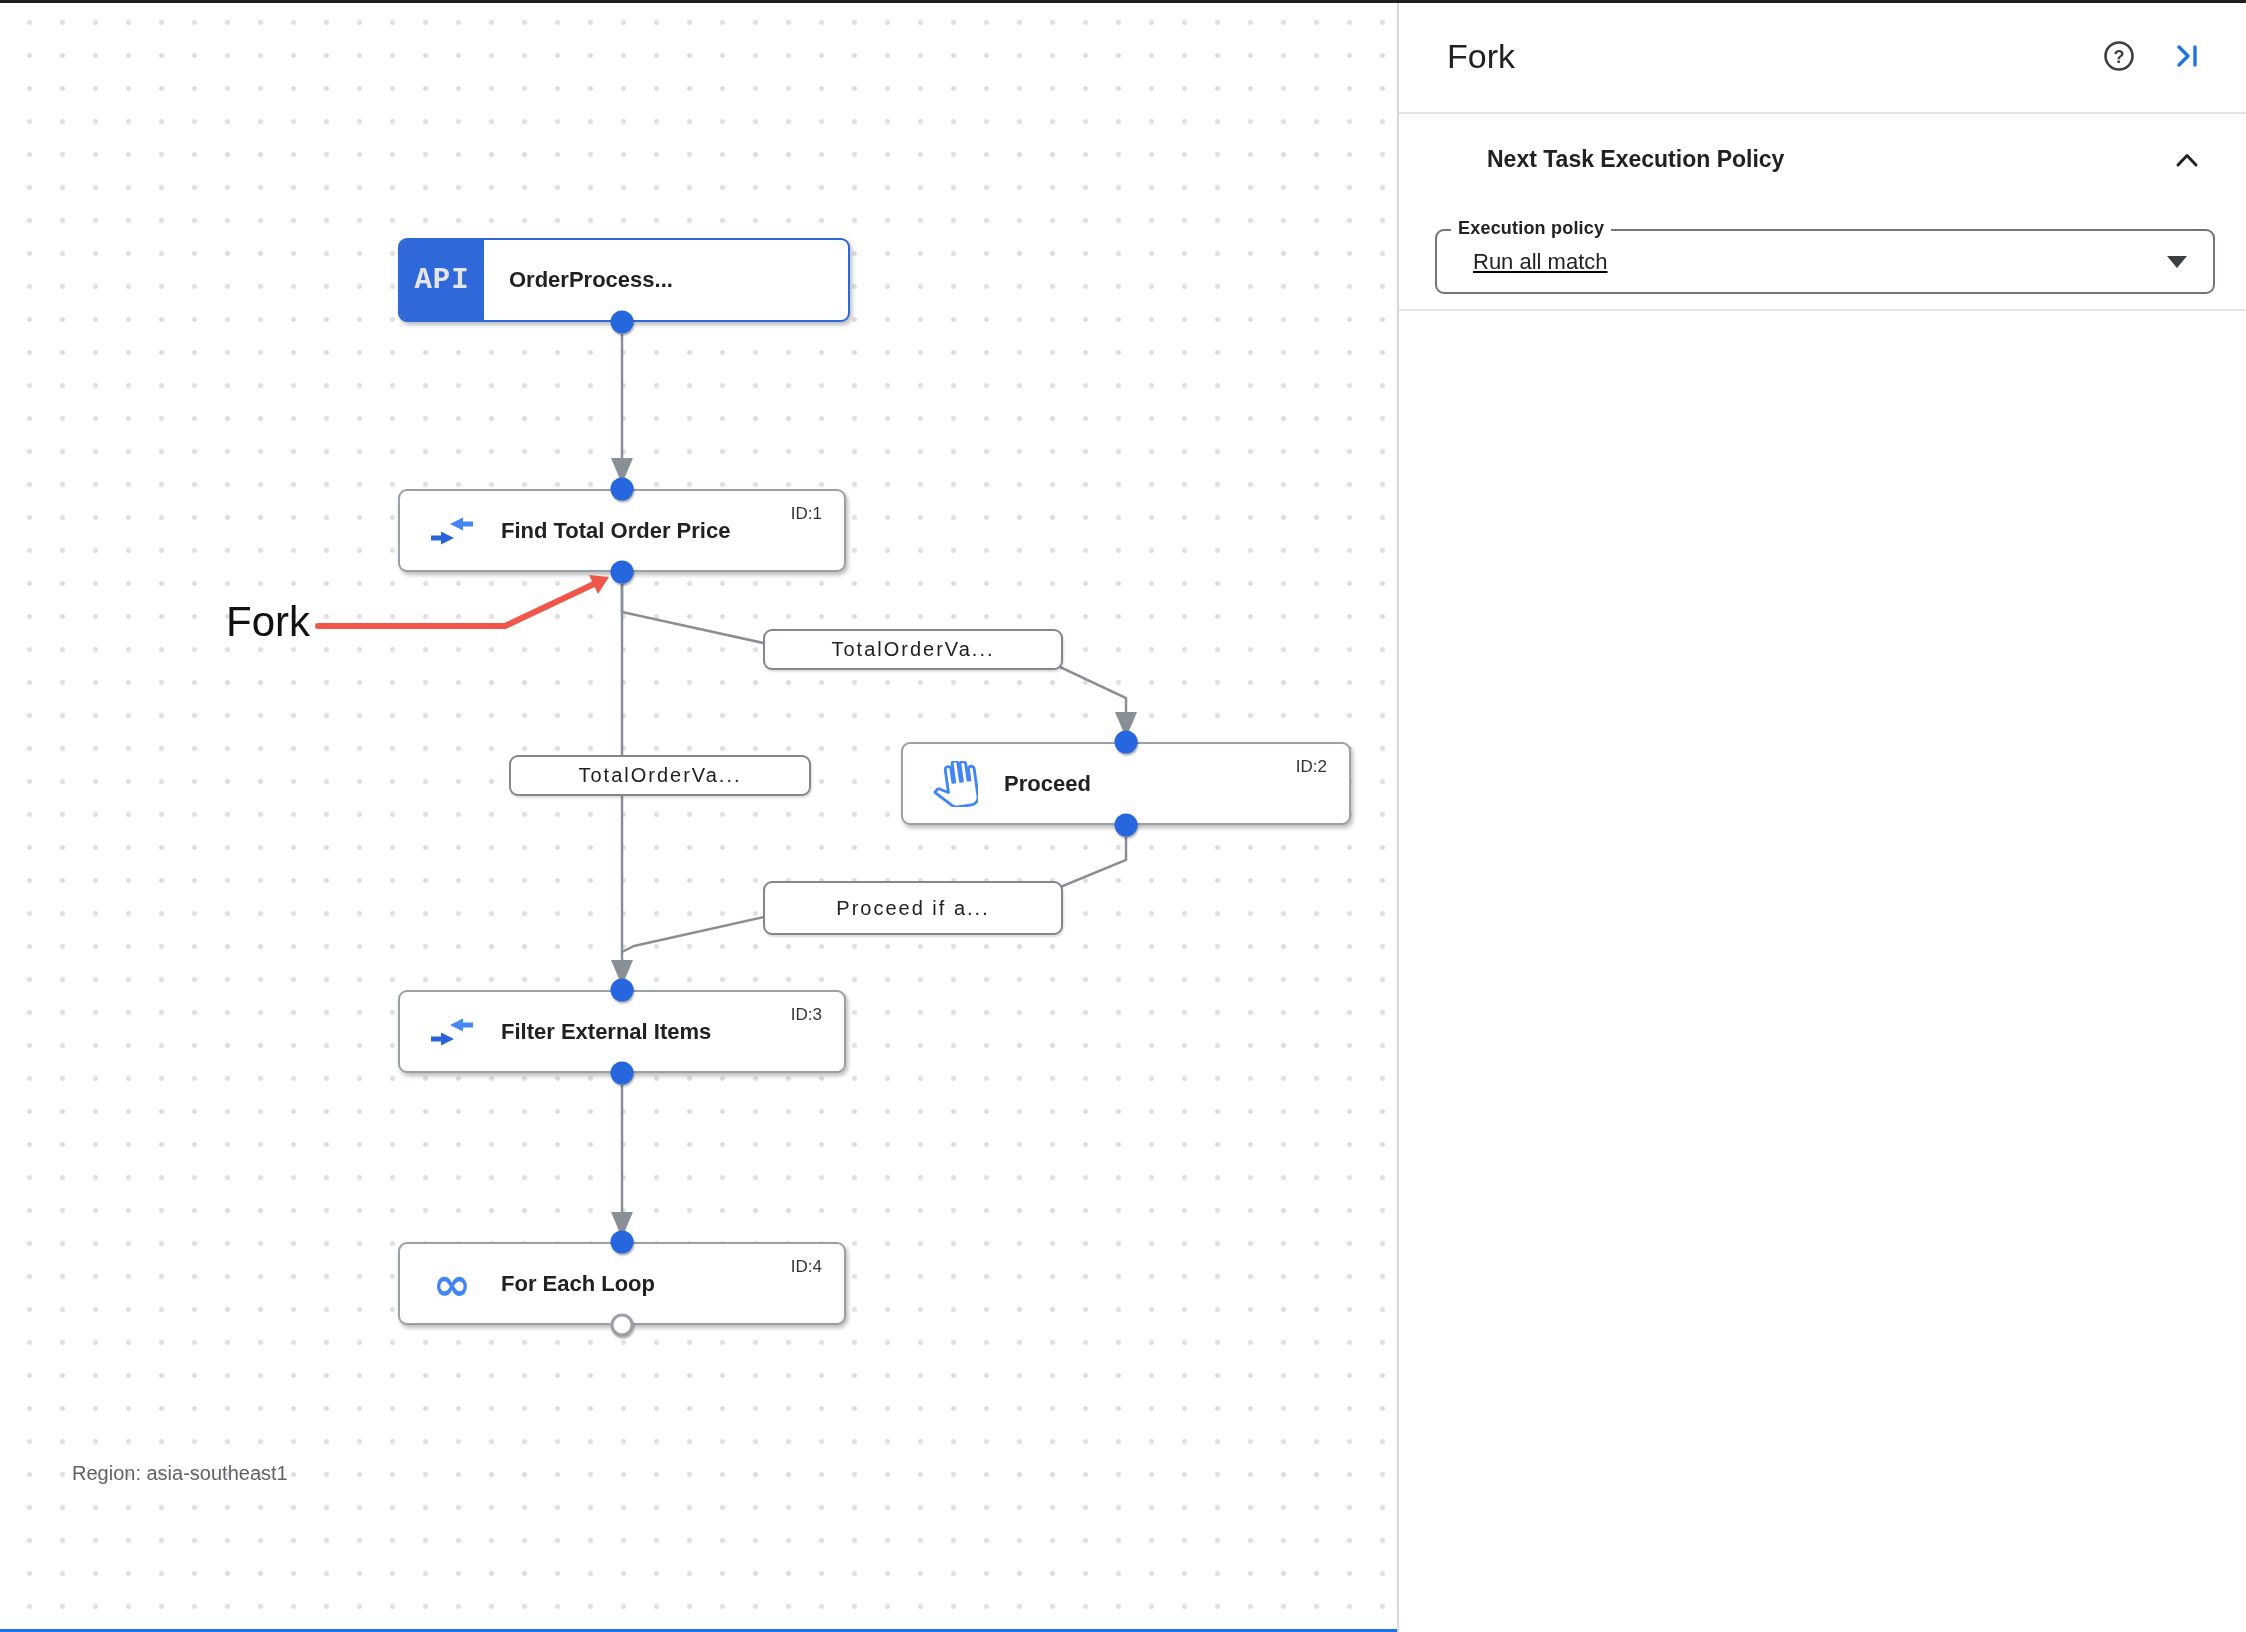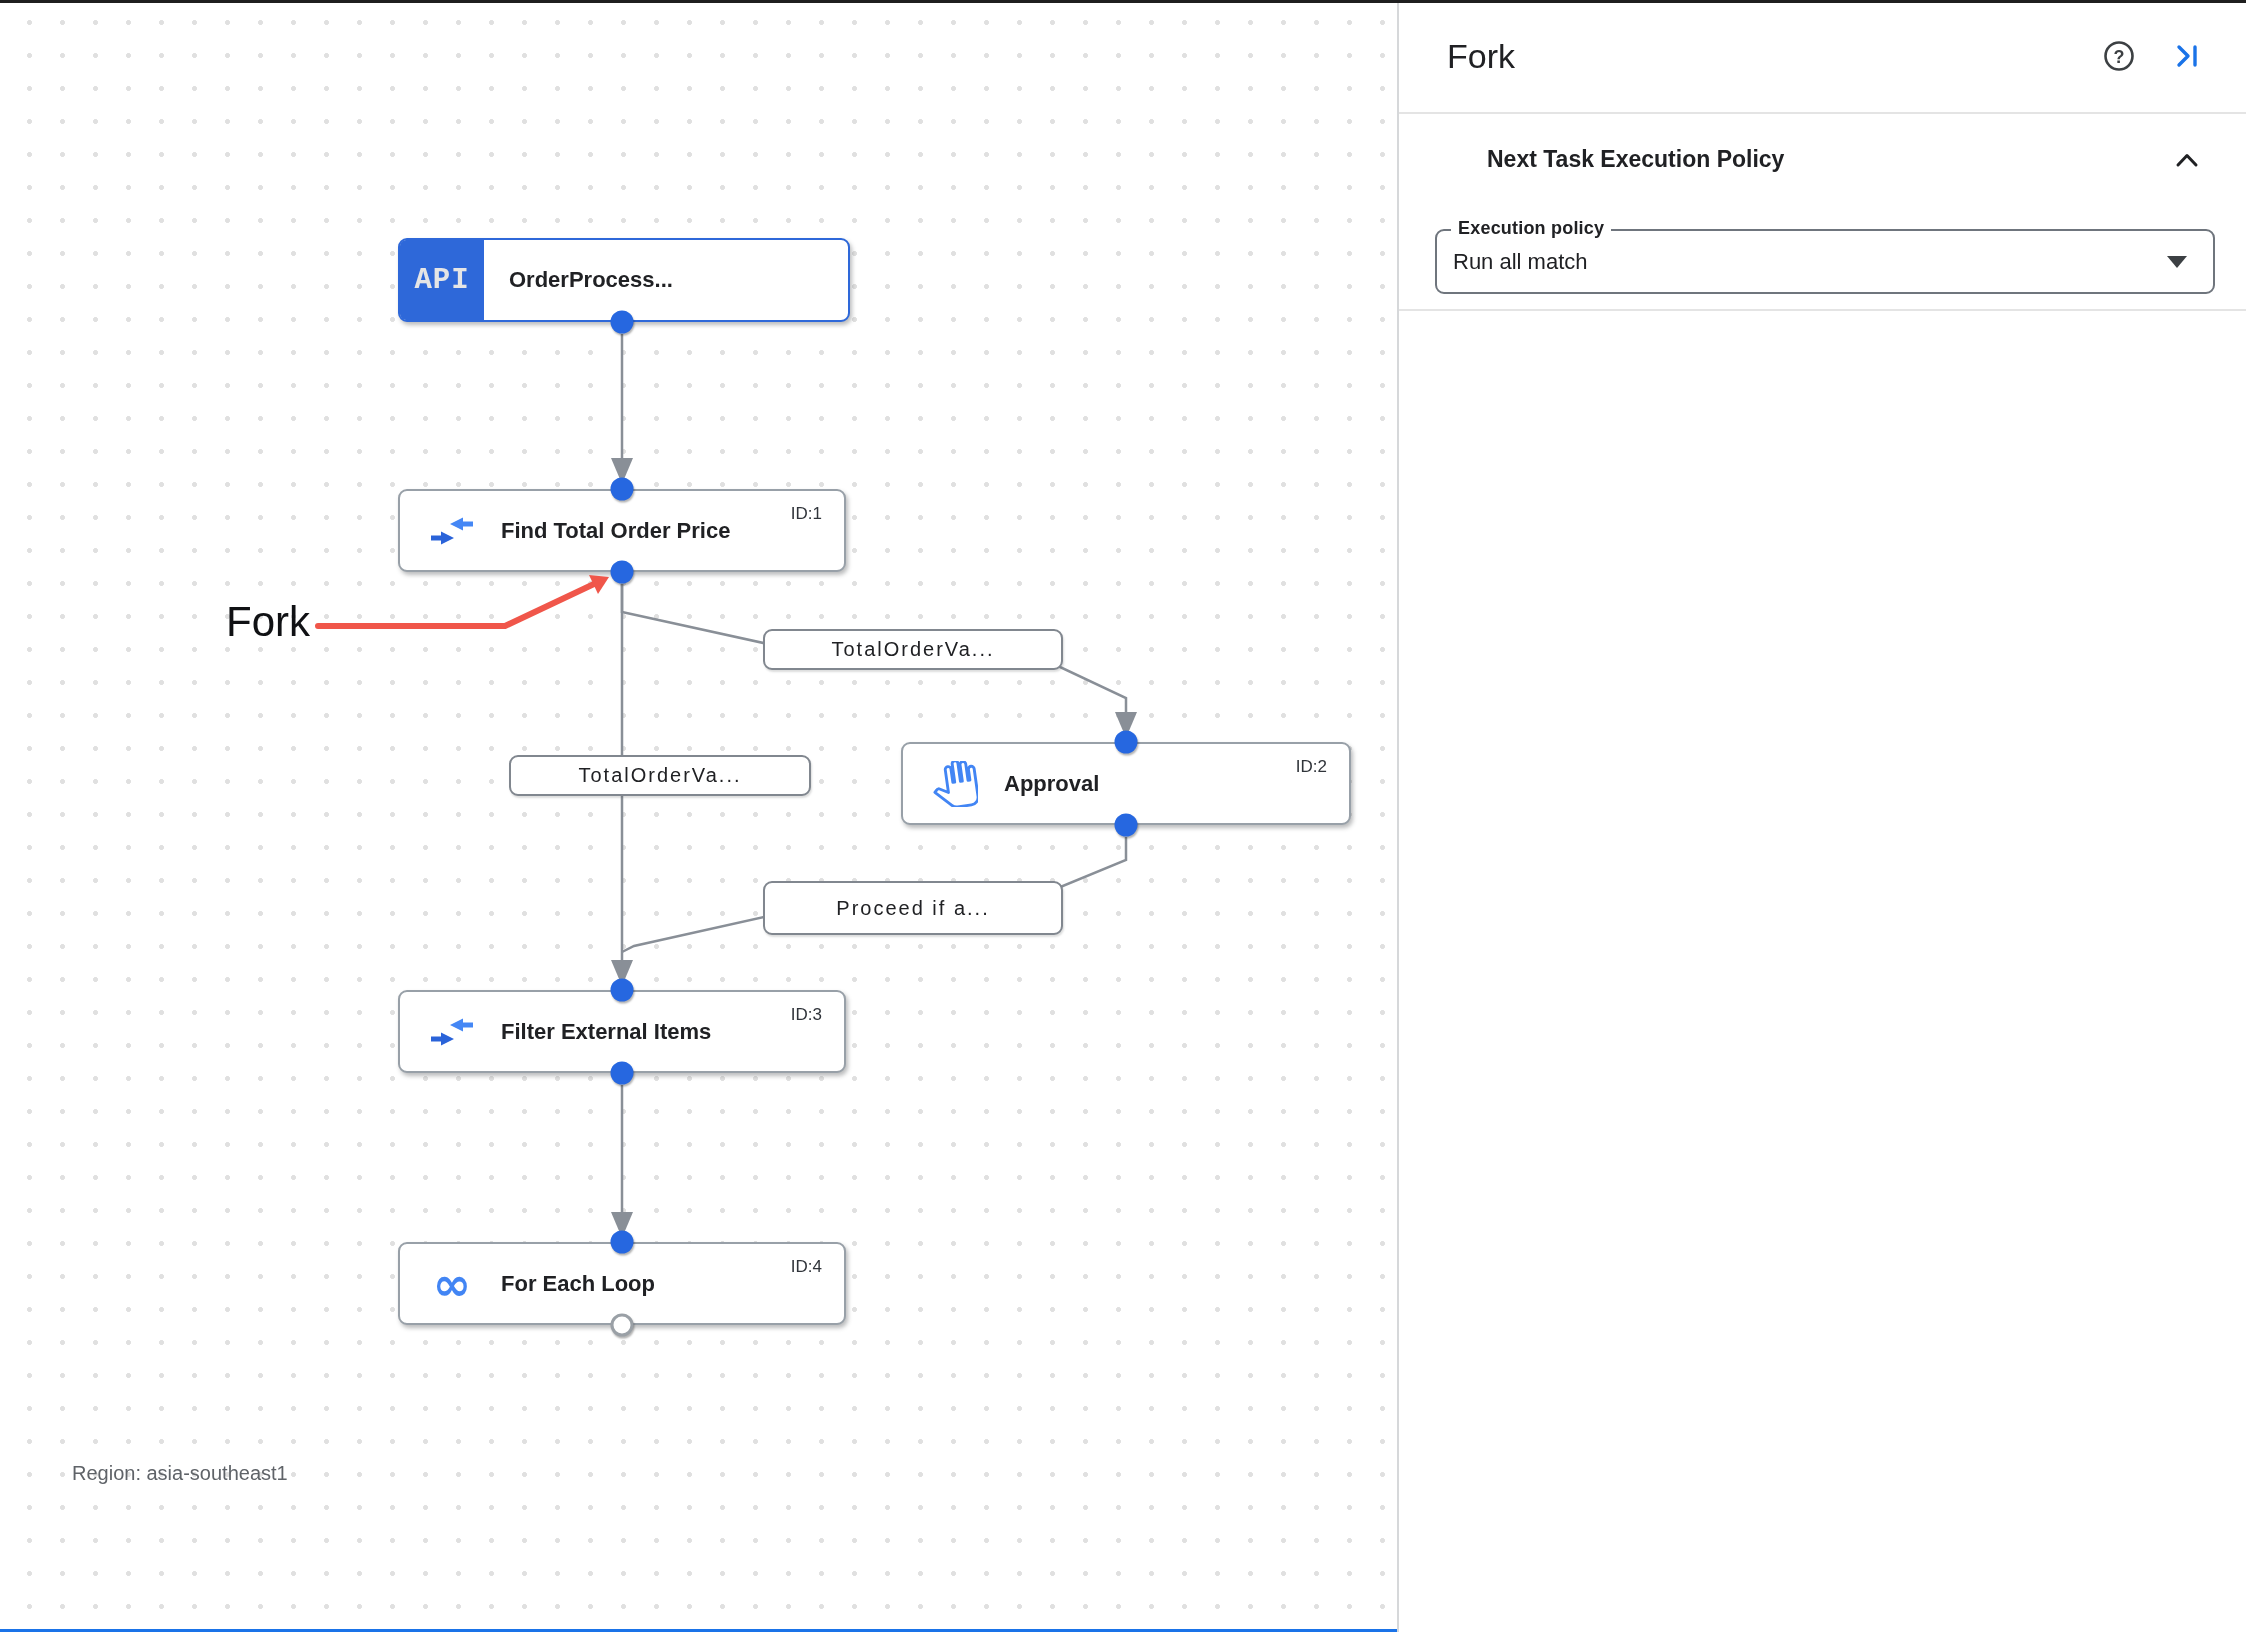--- a/index.html
+++ b/index.html
@@ -65,21 +65,21 @@
     height:114px;border-bottom:2px solid #e4e4e4;box-sizing:border-box;
     display:flex;align-items:center;padding:0 42px 0 48px;
   }
   .panel-title{font-size:34px;color:#202124;flex:1;}
   .panel-icon{margin-left:34px;cursor:pointer;display:flex;align-items:center;}
   .section-title{position:absolute;left:48px;top:146px;font-size:23px;font-weight:bold;color:#202124;margin-left:40px;}
   .section-chevron{position:absolute;right:44px;top:146px;cursor:pointer;}
   .select-box{
     position:absolute;left:36px;top:229px;width:780px;height:65px;box-sizing:border-box;
     border:2px solid #6f757d;border-radius:9px;background:#fff;
-    display:flex;align-items:center;padding:0 26px 0 16px;cursor:pointer;
+    display:flex;align-items:center;padding:0 26px 0 36px;cursor:pointer;text-decoration:underline;
   }
   .select-label{
     position:absolute;left:14px;top:-13px;background:#fff;padding:0 7px;
     font-size:18px;font-weight:600;color:#202124;letter-spacing:.2px;
   }
   .select-value{flex:1;font-size:22px;color:#202124;}
   .select-caret{width:0;height:0;border-left:10px solid transparent;border-right:10px solid transparent;border-top:12px solid #3c4043;}
   .section-divider{position:absolute;left:0;top:309px;width:100%;height:2px;background:#e4e4e4;}
 </style>
 </head>
@@ -122,21 +122,21 @@
     <span class="title">Find Total Order Price</span>
     <span class="nid">ID:1</span>
   </div>
 
   <div class="node" style="left:901px;top:742px;width:450px;height:83px;">
     <span class="icon-wrap">
       <svg width="46" height="46" viewBox="0 0 24 24">
         <path transform="rotate(-8 12 12)" fill="#fff" stroke="#4285f4" stroke-width="1.5" stroke-linejoin="round" d="M23,5.5 V20 c0,2.2 -1.8,4 -4,4 h-7.3 c-1.08,0 -2.1,-0.43 -2.85,-1.19 L1,14.83 c0,0 1.26,-1.23 1.3,-1.25 c0.22,-0.19 0.49,-0.29 0.79,-0.29 c0.22,0 0.42,0.06 0.6,0.16 C3.73,13.46 8,15.91 8,15.91 V4 c0,-0.83 0.67,-1.5 1.5,-1.5 S11,3.17 11,4 v7 h1 V1.5 C12,0.67 12.67,0 13.5,0 S15,0.67 15,1.5 V11 h1 V2.5 C16,1.67 16.67,1 17.5,1 S19,1.67 19,2.5 V11 h1 V5.5 C20,4.67 20.67,4 21.5,4 S23,4.67 23,5.5 z"></path>
       </svg>
     </span>
-    <span class="title">Approval</span>
+    <span class="title">Proceed</span>
     <span class="nid">ID:2</span>
   </div>
 
   <div class="node" style="left:398px;top:990px;width:448px;height:83px;">
     <span class="icon-wrap">
       <svg width="44" height="36" viewBox="0 0 44 36">
         <line x1="1" y1="25" x2="12" y2="25" stroke="#2a63d9" stroke-width="5"></line>
         <polygon points="24,25 11,18.5 11,31.5" fill="#2a63d9"></polygon>
         <line x1="43" y1="11" x2="32" y2="11" stroke="#4587f5" stroke-width="5"></line>
         <polygon points="20,11 33,4.5 33,17.5" fill="#4587f5"></polygon>

